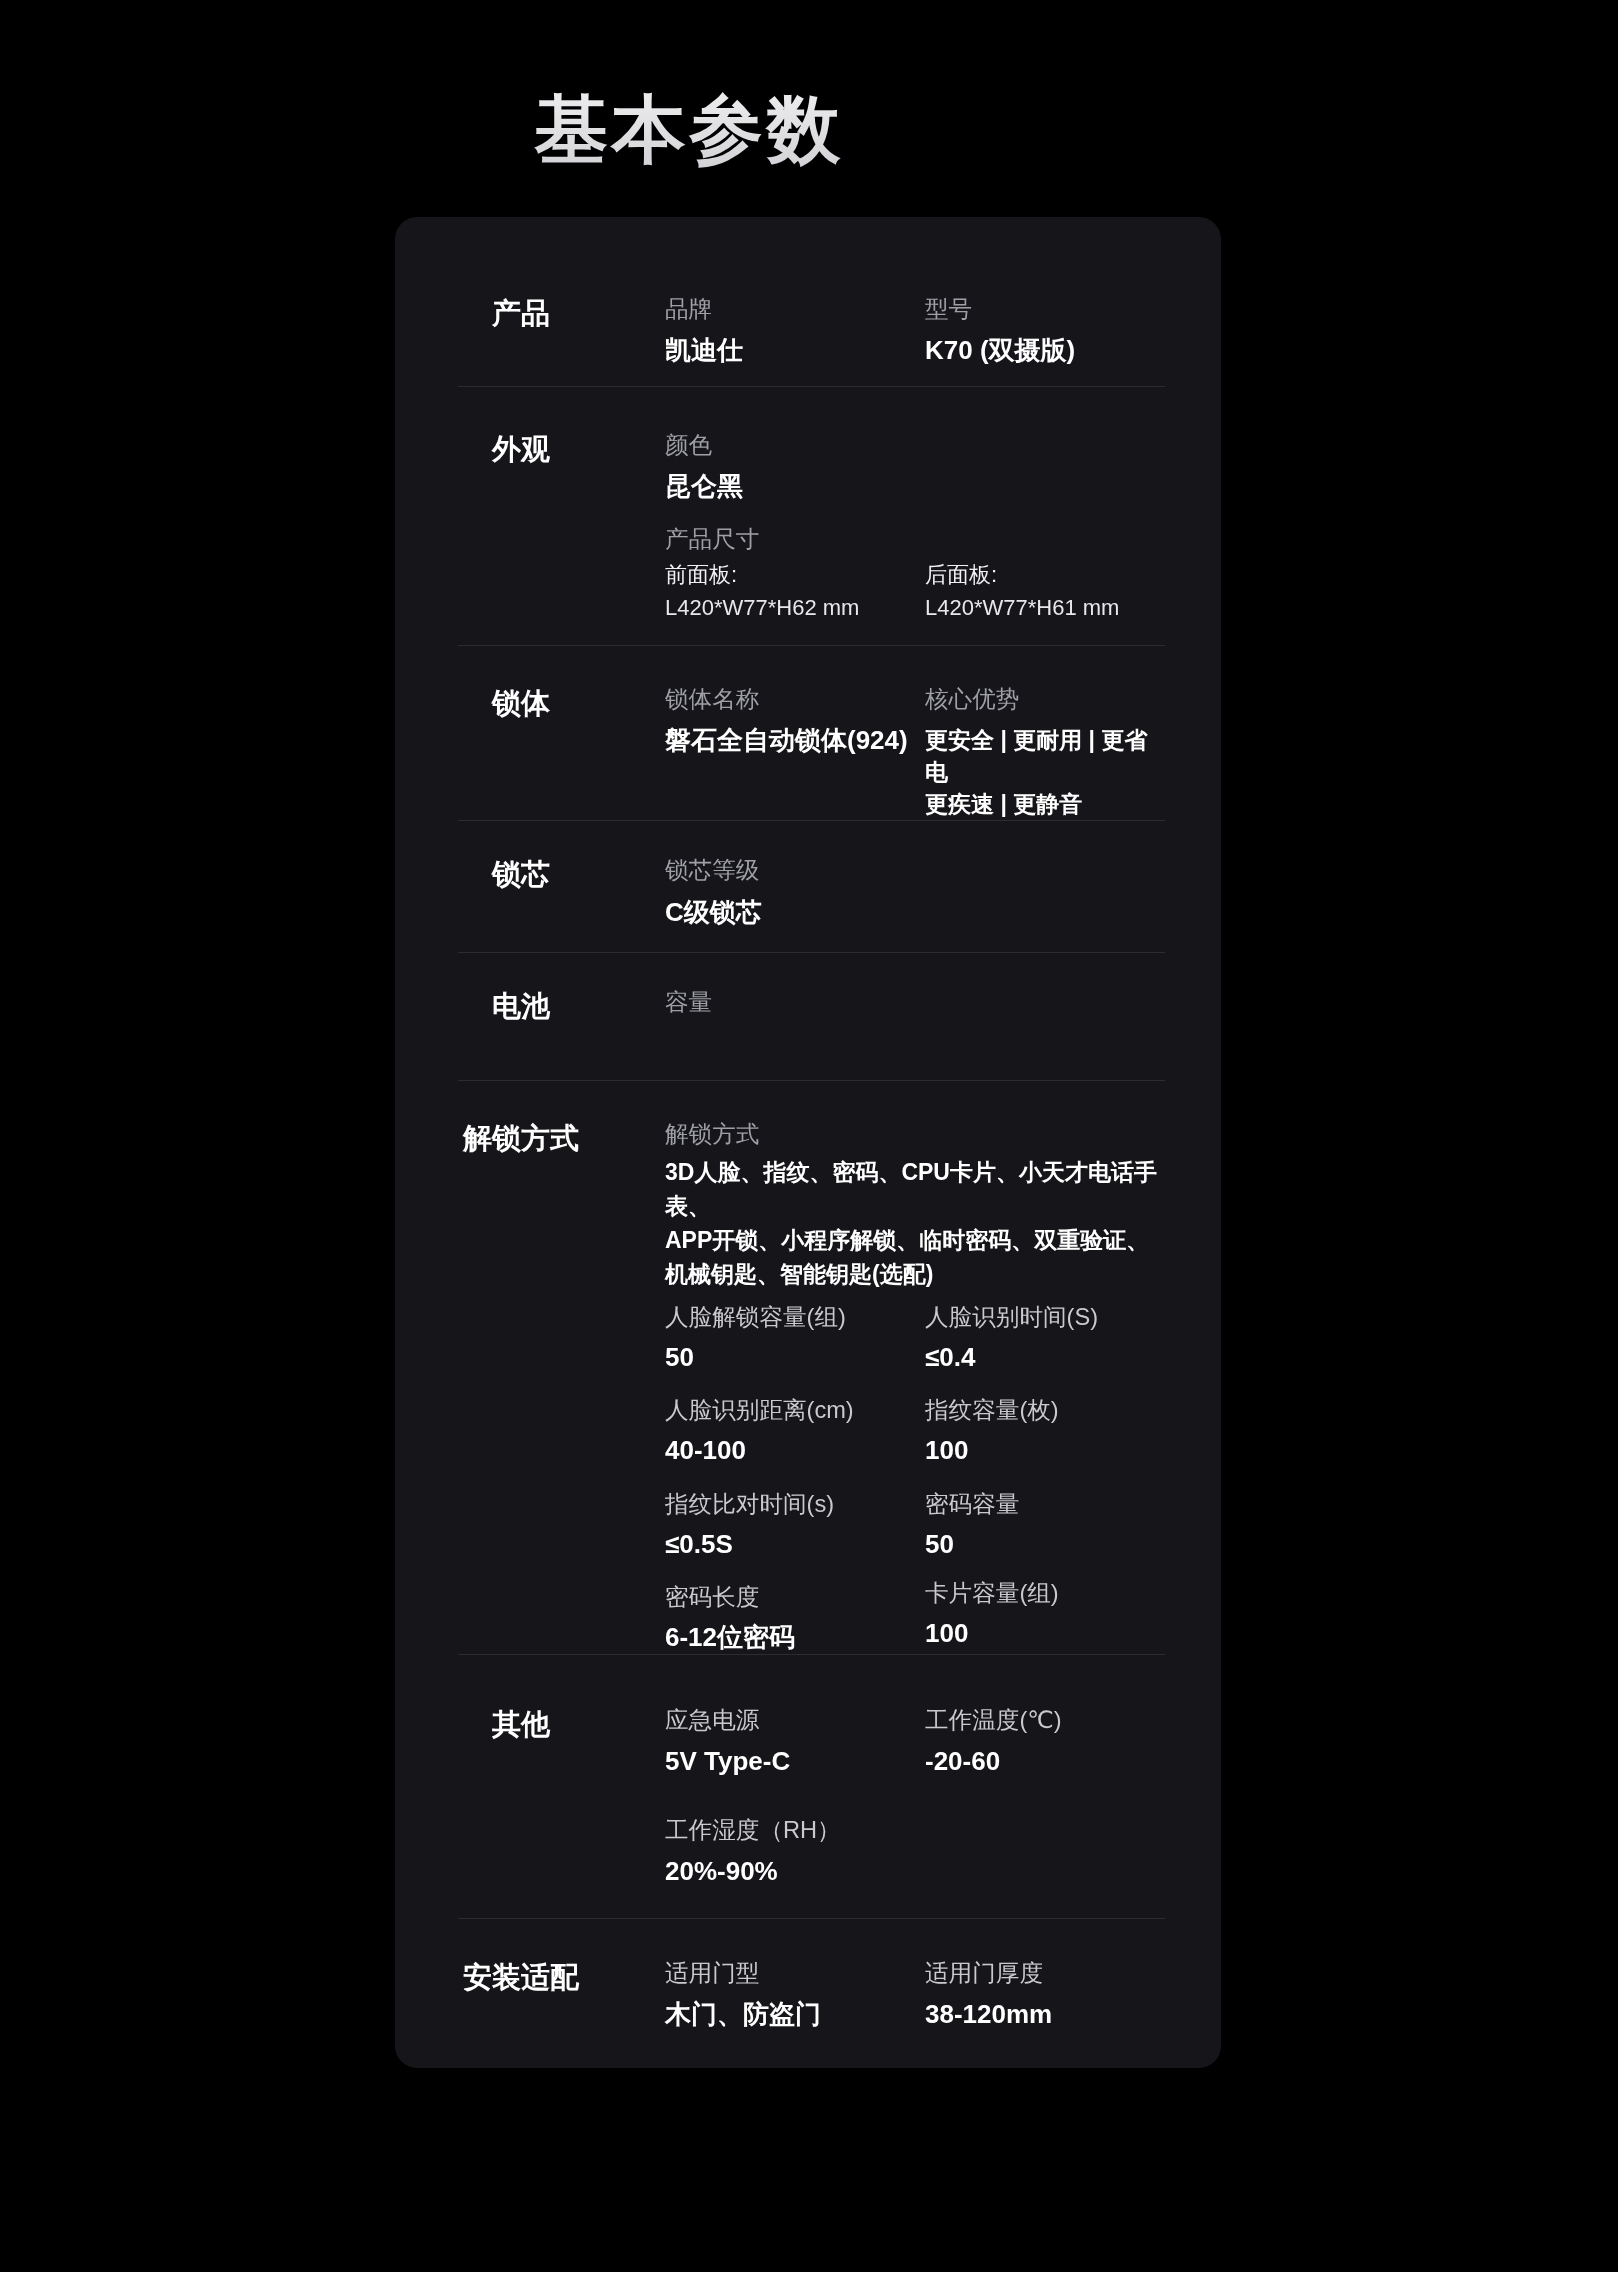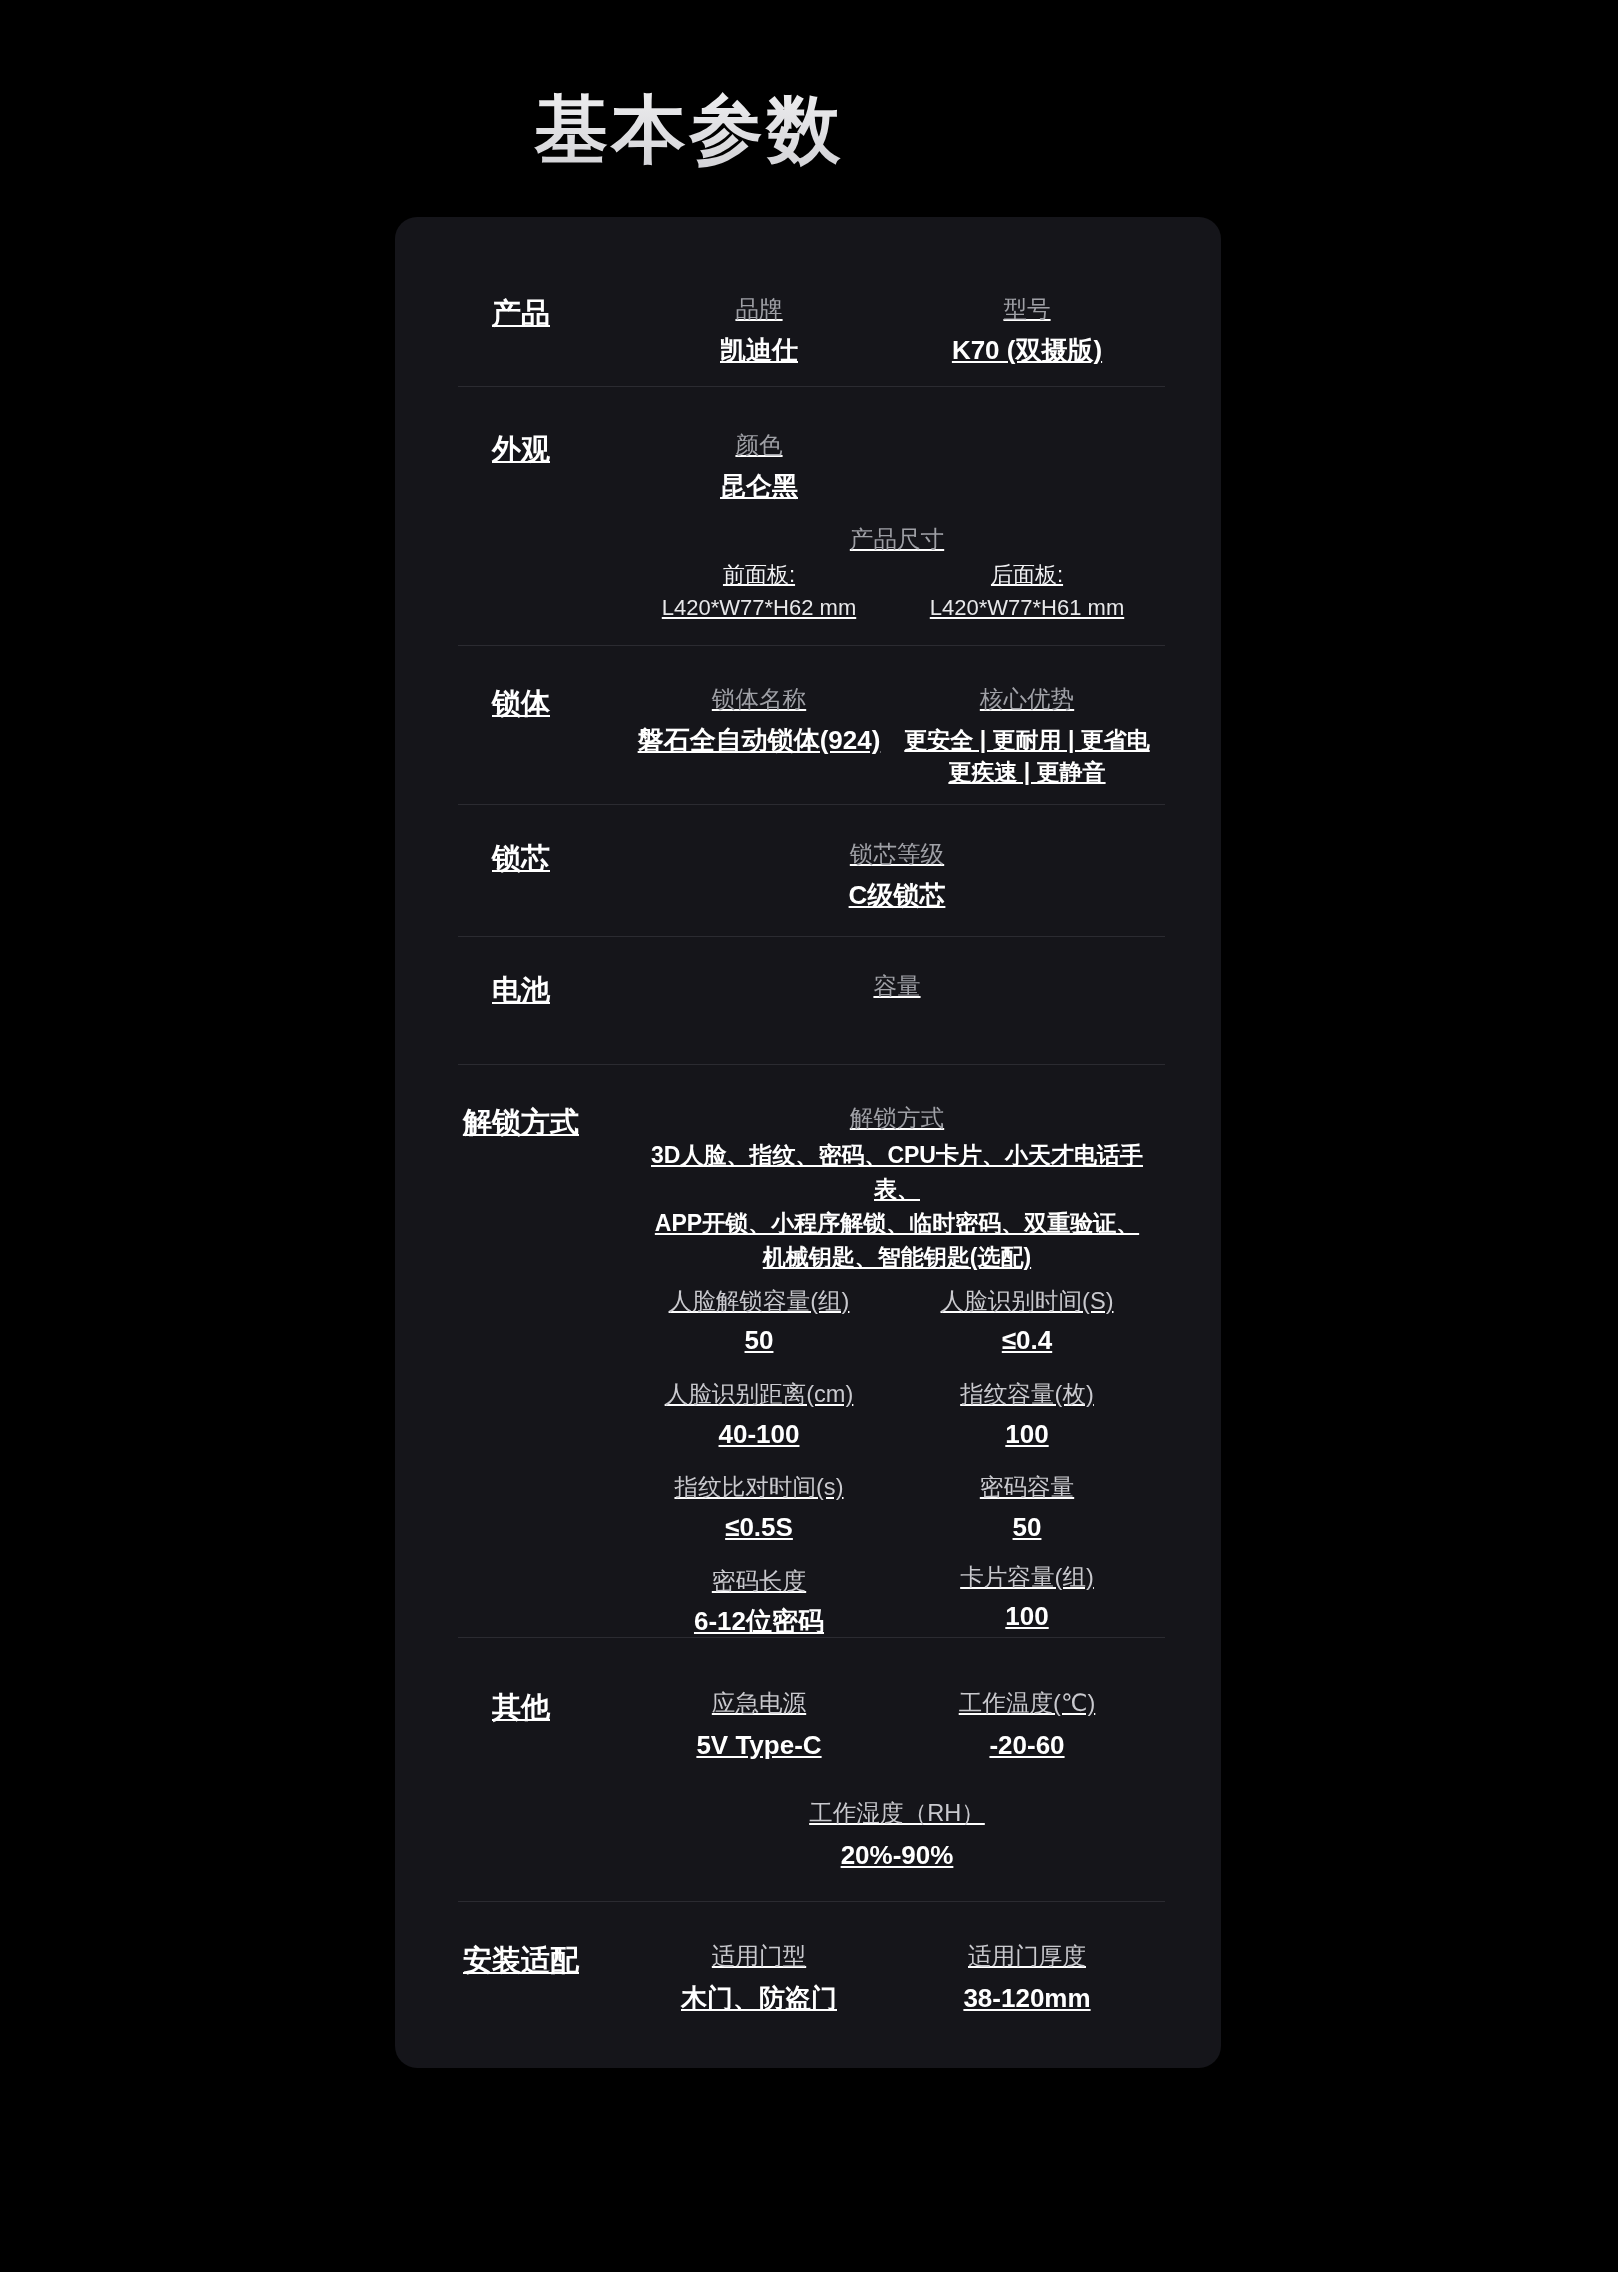--- a/index.html
+++ b/index.html
@@ -42,37 +42,35 @@
     top:217px;
     width:826px;
     height:1851px;
     background:var(--card);
     border-radius:22px;
   }
   .sec{
     display:flex;
     margin:0 56px 0 63px;
     border-bottom:0.8px solid var(--divider);
-    text-decoration:underline;
   }
   .sec.last{border-bottom:none;}
   .sec-label{
     flex:none;
     width:126px;
     text-align:center;
     font-size:29px;
     font-weight:700;
     color:var(--white);
     line-height:1.25;
   }
   .sec-body{
     flex:1;
     min-width:0;
-    margin-left:45px;
-    text-align:center;
+    margin-left:81px;
   }
   .pair{display:flex;}
   .cell{width:260px;flex:none;}
   .cell.wide{flex:1;width:auto;}
   .clabel{
     font-size:23.6px;
     line-height:1.25;
     color:var(--label);
     margin-bottom:10px;
   }

